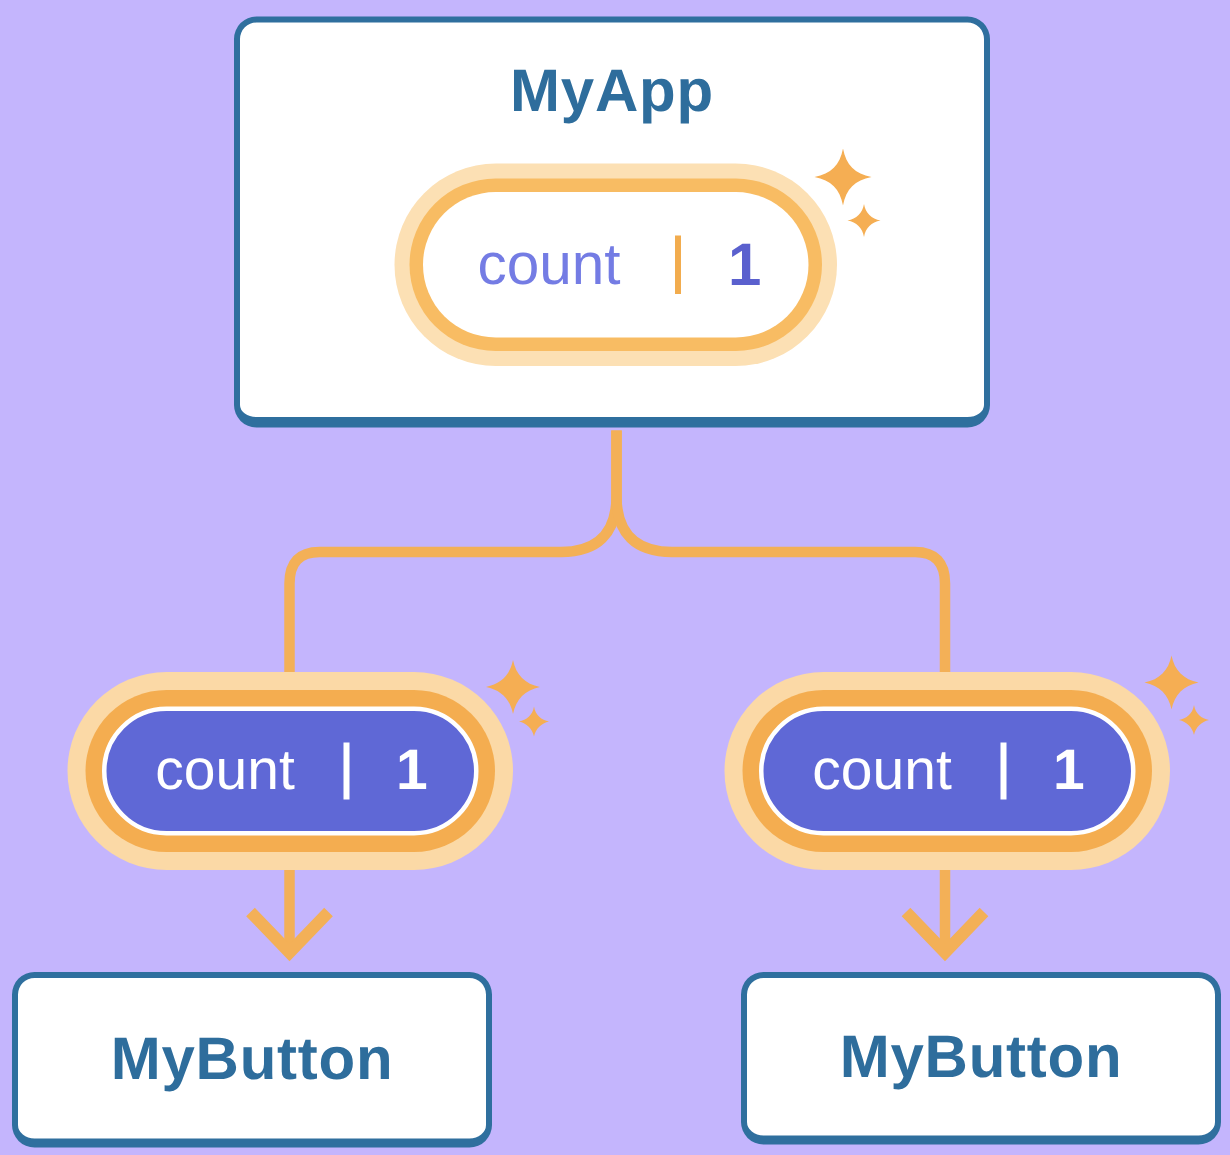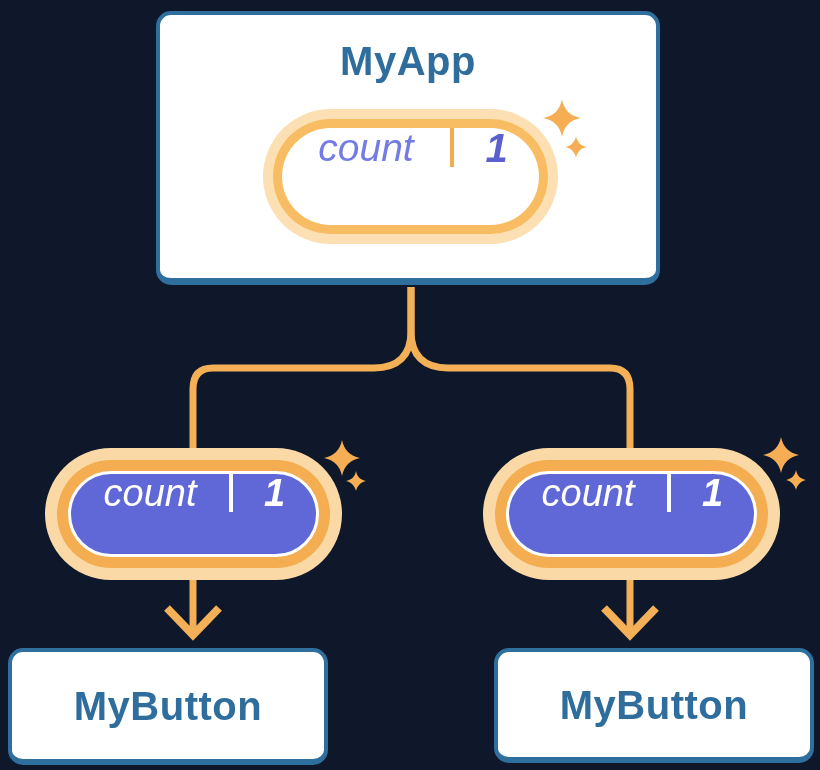--- a/index.html
+++ b/index.html
@@ -1,19 +1,19 @@
 <!DOCTYPE html>
 <html><head>
 <meta charset="utf-8">
 <style>
   html,body { margin:0; padding:0; background:#ffffff; }
   #canvas {
     position: relative;
     width: 820px; height: 770px;
-    background: #0f172a;
+    background: #c4b5fd;
     font-family: "Liberation Sans", sans-serif;
     overflow: hidden;
   }
   .layer { position:absolute; left:0; top:0; width:820px; height:770px; pointer-events:none; }
   #connector-layer { z-index: 1; }
   #node-layer     { position:absolute; left:0; top:0; width:820px; height:770px; z-index: 2; }
   #sparkle-layer  { z-index: 3; }
 
   
   .component-card {
@@ -34,24 +34,23 @@
     color:#2E6D9C;
     font-size:40px; font-weight:600; line-height:1;
     text-align:center; letter-spacing:0.5px;
   }
   .title-root { left:156px; top:41px; width:504px; }
   .title-child { width:100%; top:50%; margin-top:-20px; left:0; }
 
   
   .pill {
     position:absolute;
-    display:flex; align-items:flex-start;
+    display:flex; align-items:center;
     border-radius:999px;
     box-sizing:border-box;
-    font-style:italic;
   }
   .pill-root {
     left:282px; top:128px; width:257px; height:97px;
     background:#ffffff;
     box-shadow: 0 0 0 9px #F8BC63, 0 0 0 19px #FCE0B4;
   }
   .pill-root .pill-label {
     flex:0 0 168px;
     display:flex; align-items:center; justify-content:center;
     border-right:4px solid #F2AC4E;

